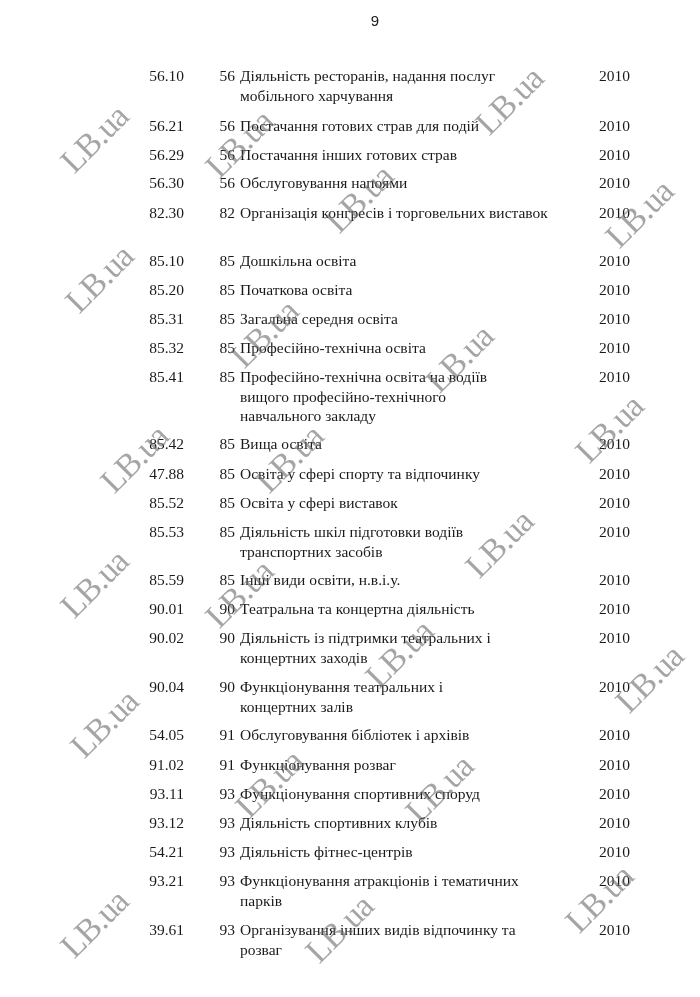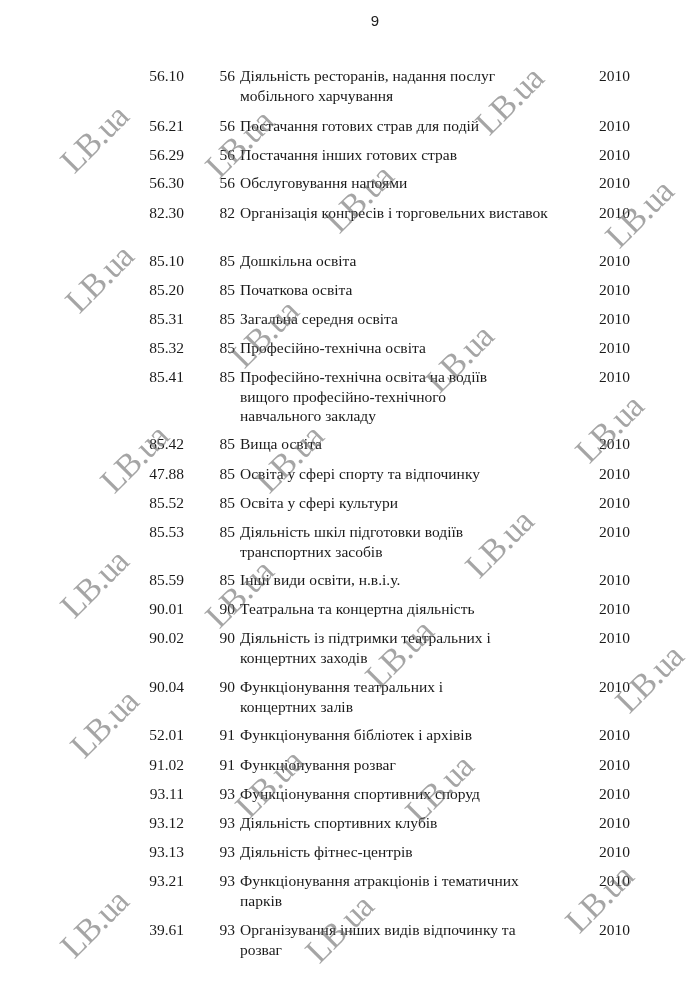--- a/index.html
+++ b/index.html
@@ -90,21 +90,21 @@
   </div>
   <div class="row" style="top:464px">
     <span class="code">47.88</span>
     <span class="grp">85</span>
     <span class="desc">Освіта у сфері спорту та відпочинку</span>
     <span class="year">2010</span>
   </div>
   <div class="row" style="top:493px">
     <span class="code">85.52</span>
     <span class="grp">85</span>
-    <span class="desc">Освіта у сфері культури</span>
+    <span class="desc">Освіта у сфері виставок</span>
     <span class="year">2010</span>
   </div>
   <div class="row" style="top:522px">
     <span class="code">85.53</span>
     <span class="grp">85</span>
     <span class="desc" style="width:290px">Діяльність шкіл підготовки водіїв транспортних засобів</span>
     <span class="year">2010</span>
   </div>
   <div class="row" style="top:570px">
     <span class="code">85.59</span>
@@ -124,23 +124,23 @@
     <span class="desc" style="width:290px">Діяльність із підтримки театральних і концертних заходів</span>
     <span class="year">2010</span>
   </div>
   <div class="row" style="top:677px">
     <span class="code">90.04</span>
     <span class="grp">90</span>
     <span class="desc" style="width:250px">Функціонування театральних і концертних залів</span>
     <span class="year">2010</span>
   </div>
   <div class="row" style="top:725px">
-    <span class="code">52.01</span>
+    <span class="code">54.05</span>
     <span class="grp">91</span>
-    <span class="desc">Функціонування бібліотек і архівів</span>
+    <span class="desc">Обслуговування бібліотек і архівів</span>
     <span class="year">2010</span>
   </div>
   <div class="row" style="top:755px">
     <span class="code">91.02</span>
     <span class="grp">91</span>
     <span class="desc">Функціонування розваг</span>
     <span class="year">2010</span>
   </div>
   <div class="row" style="top:784px">
     <span class="code">93.11</span>
@@ -148,21 +148,21 @@
     <span class="desc">Функціонування спортивних споруд</span>
     <span class="year">2010</span>
   </div>
   <div class="row" style="top:813px">
     <span class="code">93.12</span>
     <span class="grp">93</span>
     <span class="desc">Діяльність спортивних клубів</span>
     <span class="year">2010</span>
   </div>
   <div class="row" style="top:842px">
-    <span class="code">93.13</span>
+    <span class="code">54.21</span>
     <span class="grp">93</span>
     <span class="desc">Діяльність фітнес-центрів</span>
     <span class="year">2010</span>
   </div>
   <div class="row" style="top:871px">
     <span class="code">93.21</span>
     <span class="grp">93</span>
     <span class="desc">Функціонування атракціонів і тематичних парків</span>
     <span class="year">2010</span>
   </div>

